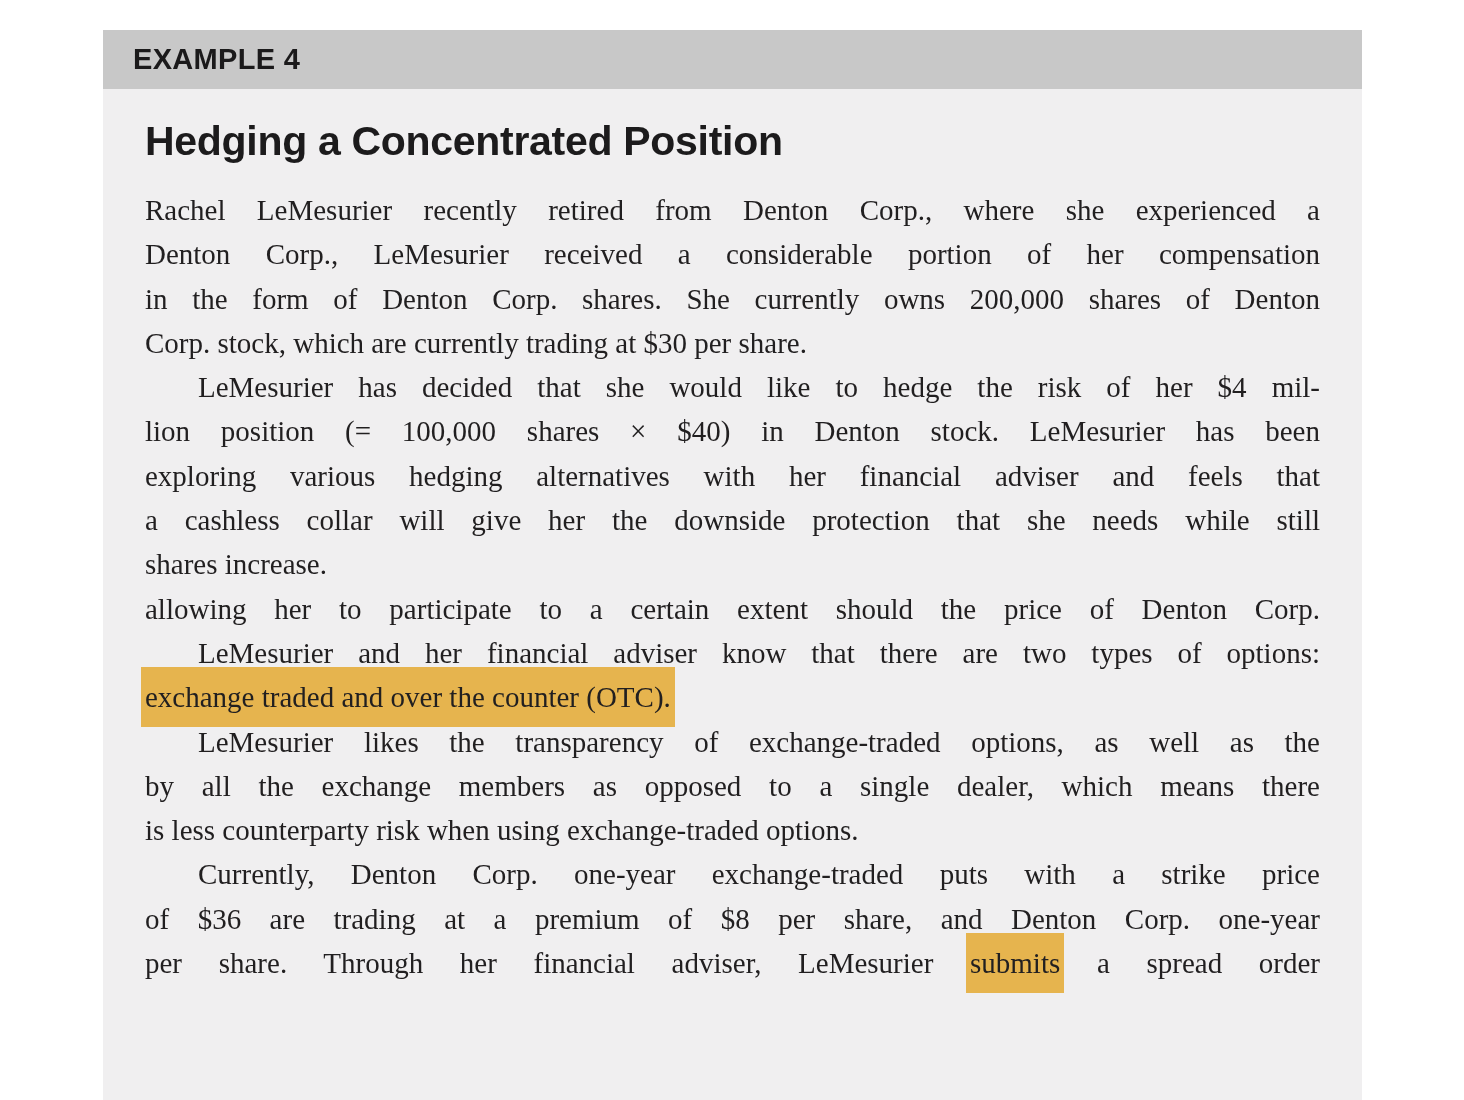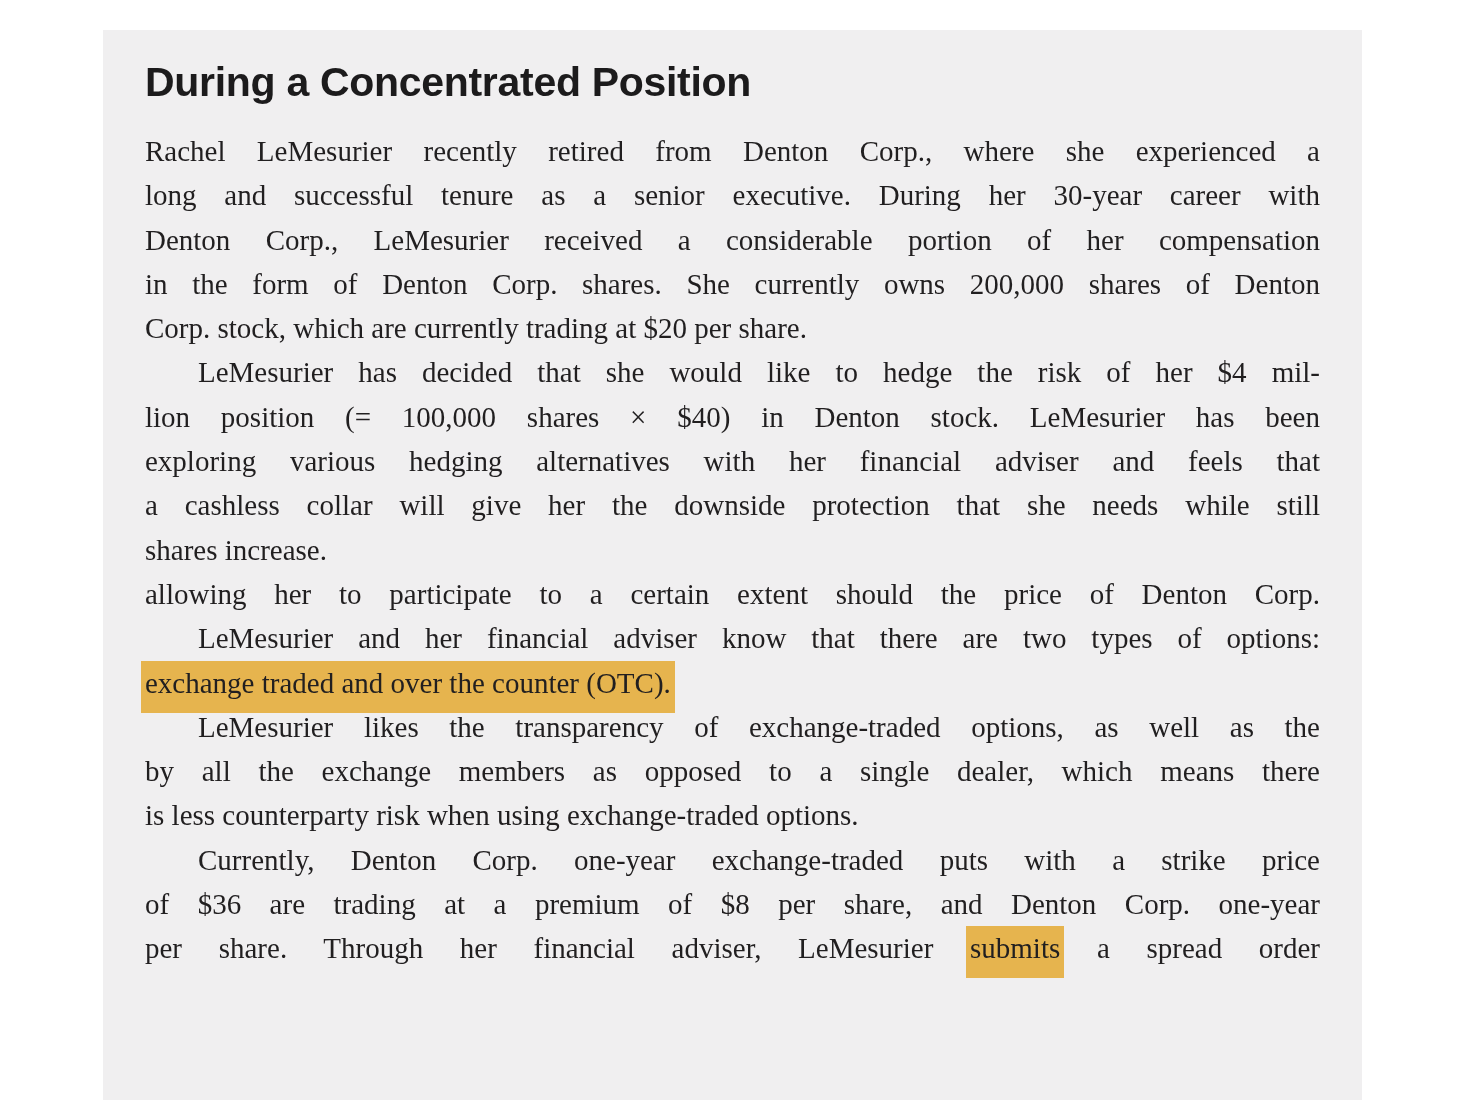--- a/index.html
+++ b/index.html
@@ -69,38 +69,40 @@
   }
   .line.para-last{
     text-align-last:left;
   }
   .line.indent{
     padding-left:53px;
   }
   mark.hl{
     background:var(--highlight);
     color:inherit;
-    padding:6px 0 14px 0;
+    padding:14px 0 14px 0;
     box-shadow:-4px 0 0 var(--highlight), 4px 0 0 var(--highlight);
   }
 </style>
 </head>
 <body>
 
 <div class="page">
   <section class="example-box">
+    <header class="example-header">
+      <span class="example-label">EXAMPLE 4</span>
+    </header>
     <div class="example-body">
-      <h1 class="example-title">During a Concentrated Position</h1>
+      <h1 class="example-title">Hedging a Concentrated Position</h1>
       <div class="paragraphs">
           <div class="para">
             <div class="line">Rachel LeMesurier recently retired from Denton Corp., where she experienced a</div>
-            <div class="line">long and successful tenure as a senior executive. During her 30-year career with</div>
             <div class="line">Denton Corp., LeMesurier received a considerable portion of her compensation</div>
             <div class="line">in the form of Denton Corp. shares. She currently owns 200,000 shares of Denton</div>
-            <div class="line para-last">Corp. stock, which are currently trading at $20 per share.</div>
+            <div class="line para-last">Corp. stock, which are currently trading at $30 per share.</div>
           </div>
           <div class="para">
             <div class="line indent">LeMesurier has decided that she would like to hedge the risk of her $4 mil-</div>
             <div class="line">lion position (= 100,000 shares × $40) in Denton stock. LeMesurier has been</div>
             <div class="line">exploring various hedging alternatives with her financial adviser and feels that</div>
             <div class="line">a cashless collar will give her the downside protection that she needs while still</div>
             <div class="line para-last">shares increase.</div>
             <div class="line">allowing her to participate to a certain extent should the price of Denton Corp.</div>
           </div>
           <div class="para">

